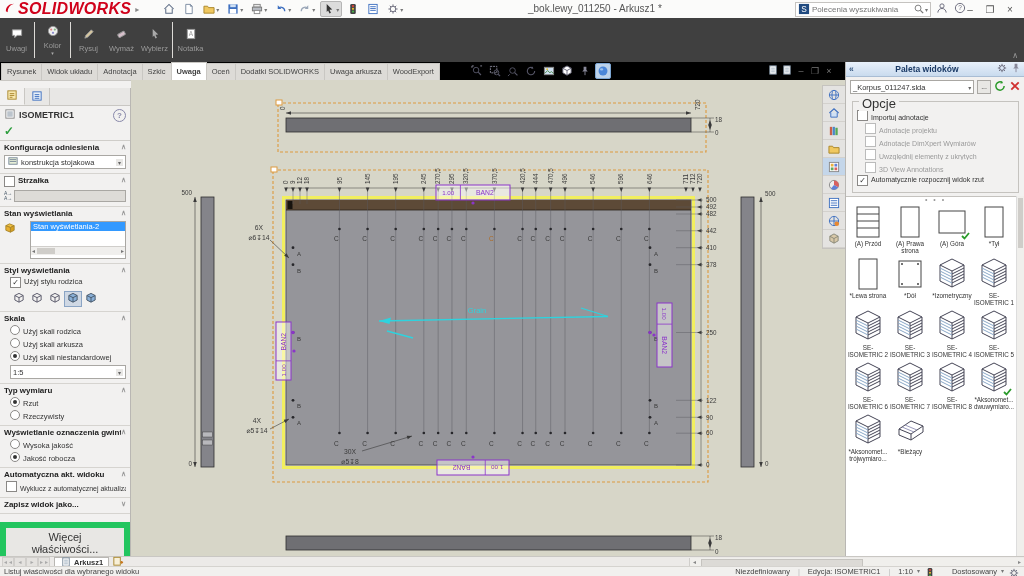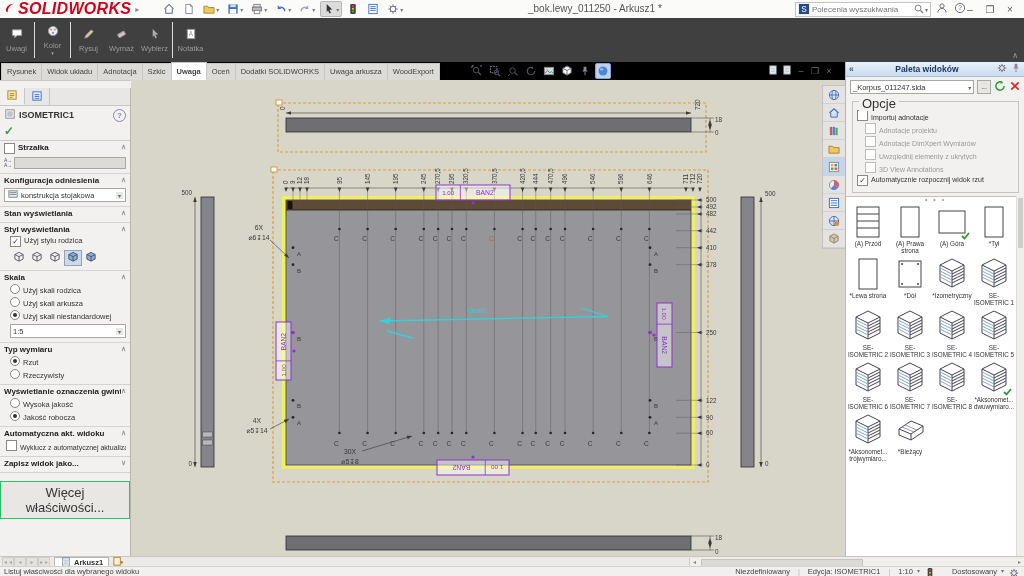--- a/index.html
+++ b/index.html
@@ -73,21 +73,21 @@
   .listbox{background:#fff;border:1px solid #a9a7a3;margin:3px 0 0 14px;height:36px;font-size:7.5px;}
   .listbox .sel{background:#3399ff;color:#fff;padding:0 2px;}
   .lb-scroll{height:8px;border-top:1px solid #d0cecb;background:#f0efed;display:flex;align-items:center;font-size:5px;color:#777;}
   .lb-scroll .thumb{height:6px;width:18px;background:#cfcdc9;margin:0 1px;}
   .lb-scroll .sp{flex:1;}
   .state-row{display:flex;}
   .state-ic{margin-top:4px;}
   .stylebtns{display:flex;margin:3px 0 0 6px;}
   .stybtn{width:16px;height:14px;border:1px solid transparent;display:flex;align-items:center;justify-content:center;}
   .stybtn.pressed{background:#cfd8e4;border-color:#8aa4c4;}
-  .morebtn{display:block;margin:8px auto;border:1px solid #22c55e;background:#e8e7e4;font-size:13px;
+  .morebtn{display:block;margin:8px auto;border:6px solid #22c55e;background:#e8e7e4;font-size:11px;
            padding:3px 8px;color:#333;font-family:"Liberation Sans",sans-serif;}
   
   .canvas{position:absolute;left:131px;top:0;width:714px;height:476px;background:#d7d6c8;overflow:hidden;}
   #drawing-host{position:absolute;left:0;top:0;}
   .tp-strip{position:absolute;left:691px;top:5px;width:22px;background:#e4e3e1;border:1px solid #c5c3bf;}
   .stripbtn{height:17px;display:flex;align-items:center;justify-content:center;border-bottom:1px solid #d3d1cd;}
   .stripbtn.active{background:#c4d6ea;}
   
   .taskpane{position:absolute;left:845px;top:-18px;width:179px;height:494px;background:#f2f1f0;border-left:1px solid #b9b7b3;}
   .tp-header{height:14px;background:linear-gradient(#e9f1fb,#c9dbee);border-bottom:1px solid #a9bdd4;
@@ -409,50 +409,67 @@
               <rect x="2" y="2" width="9" height="9" fill="#fff" stroke="#888"></rect>
               <rect x="3.5" y="3.5" width="6" height="6" fill="#bcc4cc"></rect>
             </svg></span>
         <span>ISOMETRIC1</span>
         <span class="q">?</span>
       </div>
       <div class="pm-ok"><span>✓</span></div>
 
       <div class="sec">
         <div class="sec-head">
-            <span class="cb"></span>
-            <span>Strzałka</span>
-            <span class="chev">∧</span>
-          </div>
-        <div class="arrow-row">
-          <span class="arrow-ic">A→<br>A→</span>
-          <span class="arrow-input"></span>
-        </div>
-      </div>
-
-      <div class="sec">
-        <div class="sec-head">
             <span>Konfiguracja odniesienia</span>
             <span class="chev">∧</span>
           </div>
         <div class="combo">
           <span style="margin-right:2px"><svg width="12" height="12" viewBox="0 0 13 13">
                 <rect x="2" y="3" width="9" height="7" fill="#e8f0d8" stroke="#789"></rect>
                 <path d="M3 5h7M3 7h7" stroke="#789"></path>
               </svg></span>
           <span>konstrukcja stojakowa</span>
           <span class="caret">▾</span>
         </div>
       </div>
 
       <div class="sec">
         <div class="sec-head">
+            <span class="cb"></span>
+            <span>Strzałka</span>
+            <span class="chev">∧</span>
+          </div>
+        <div class="arrow-row">
+          <span class="arrow-ic">A→<br>A→</span>
+          <span class="arrow-input"></span>
+        </div>
+      </div>
+
+      <div class="sec">
+        <div class="sec-head">
             <span>Stan wyświetlania</span>
             <span class="chev">∧</span>
           </div>
+        <div class="state-row">
+          <span class="state-ic"><svg width="12" height="12" viewBox="0 0 13 13">
+                <path d="M2 4l4-2 5 2-4 2z" fill="#f0c040" stroke="#a8862a"></path>
+                <path d="M2 4v5l5 2V6z" fill="#e8b030" stroke="#a8862a"></path>
+                <path d="M11 4v5l-4 2V6z" fill="#d8a020" stroke="#a8862a"></path>
+              </svg></span>
+          <div class="listbox" style="flex:1">
+            <div class="sel">Stan wyświetlania-2</div>
+            <div style="height:15px"></div>
+            <div class="lb-scroll">
+              <span>◄</span>
+                <span class="thumb"></span>
+                <span class="sp"></span>
+                <span>►</span>
+            </div>
+          </div>
+        </div>
       </div>
 
       <div class="sec">
         <div class="sec-head">
             <span>Styl wyświetlania</span>
             <span class="chev">∧</span>
           </div>
         <div class="optrow"><span class="cb">✓</span><span>Użyj stylu rodzica</span></div>
         <div class="stylebtns">
           <span class="stybtn">

